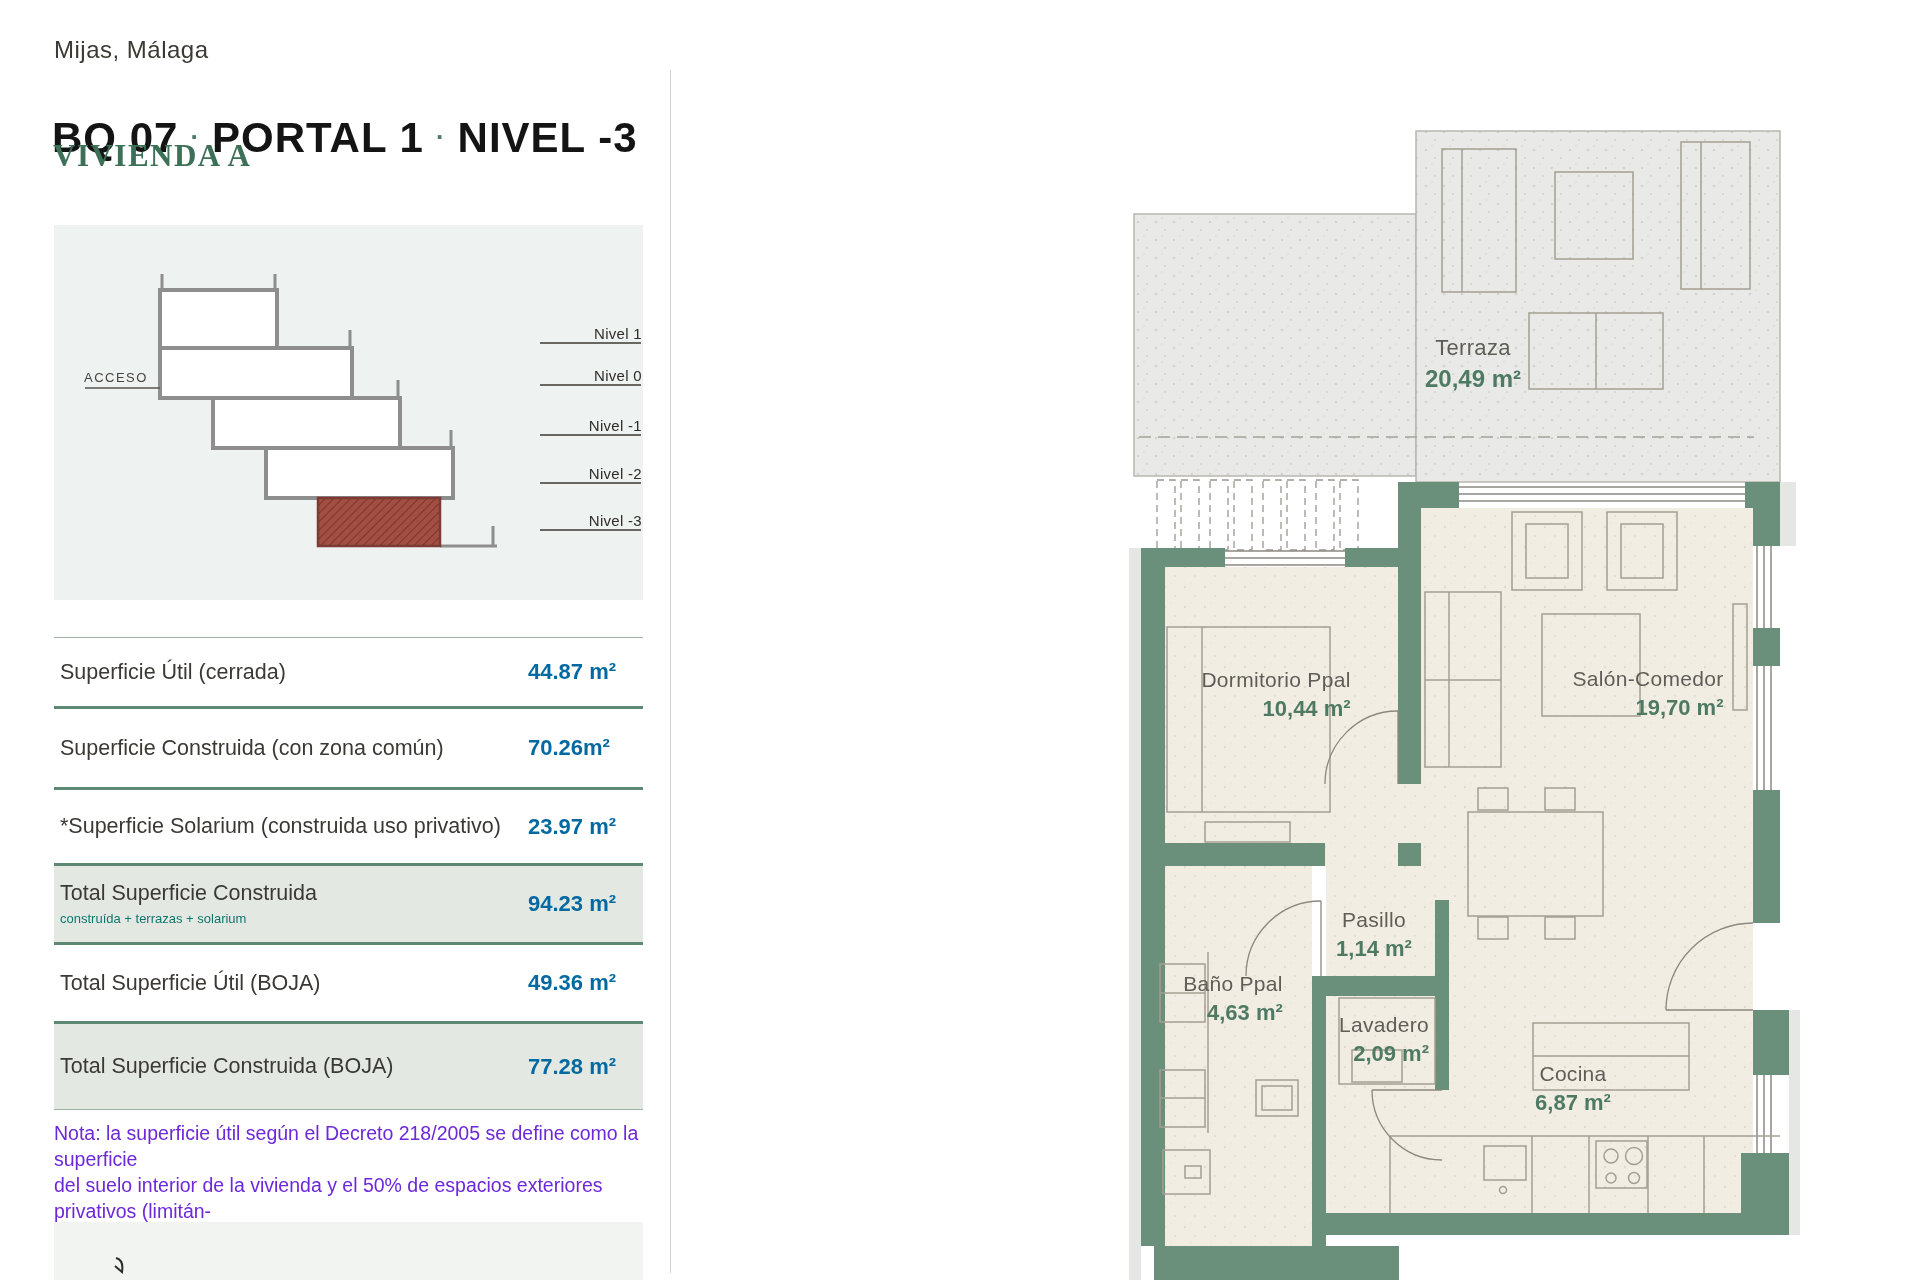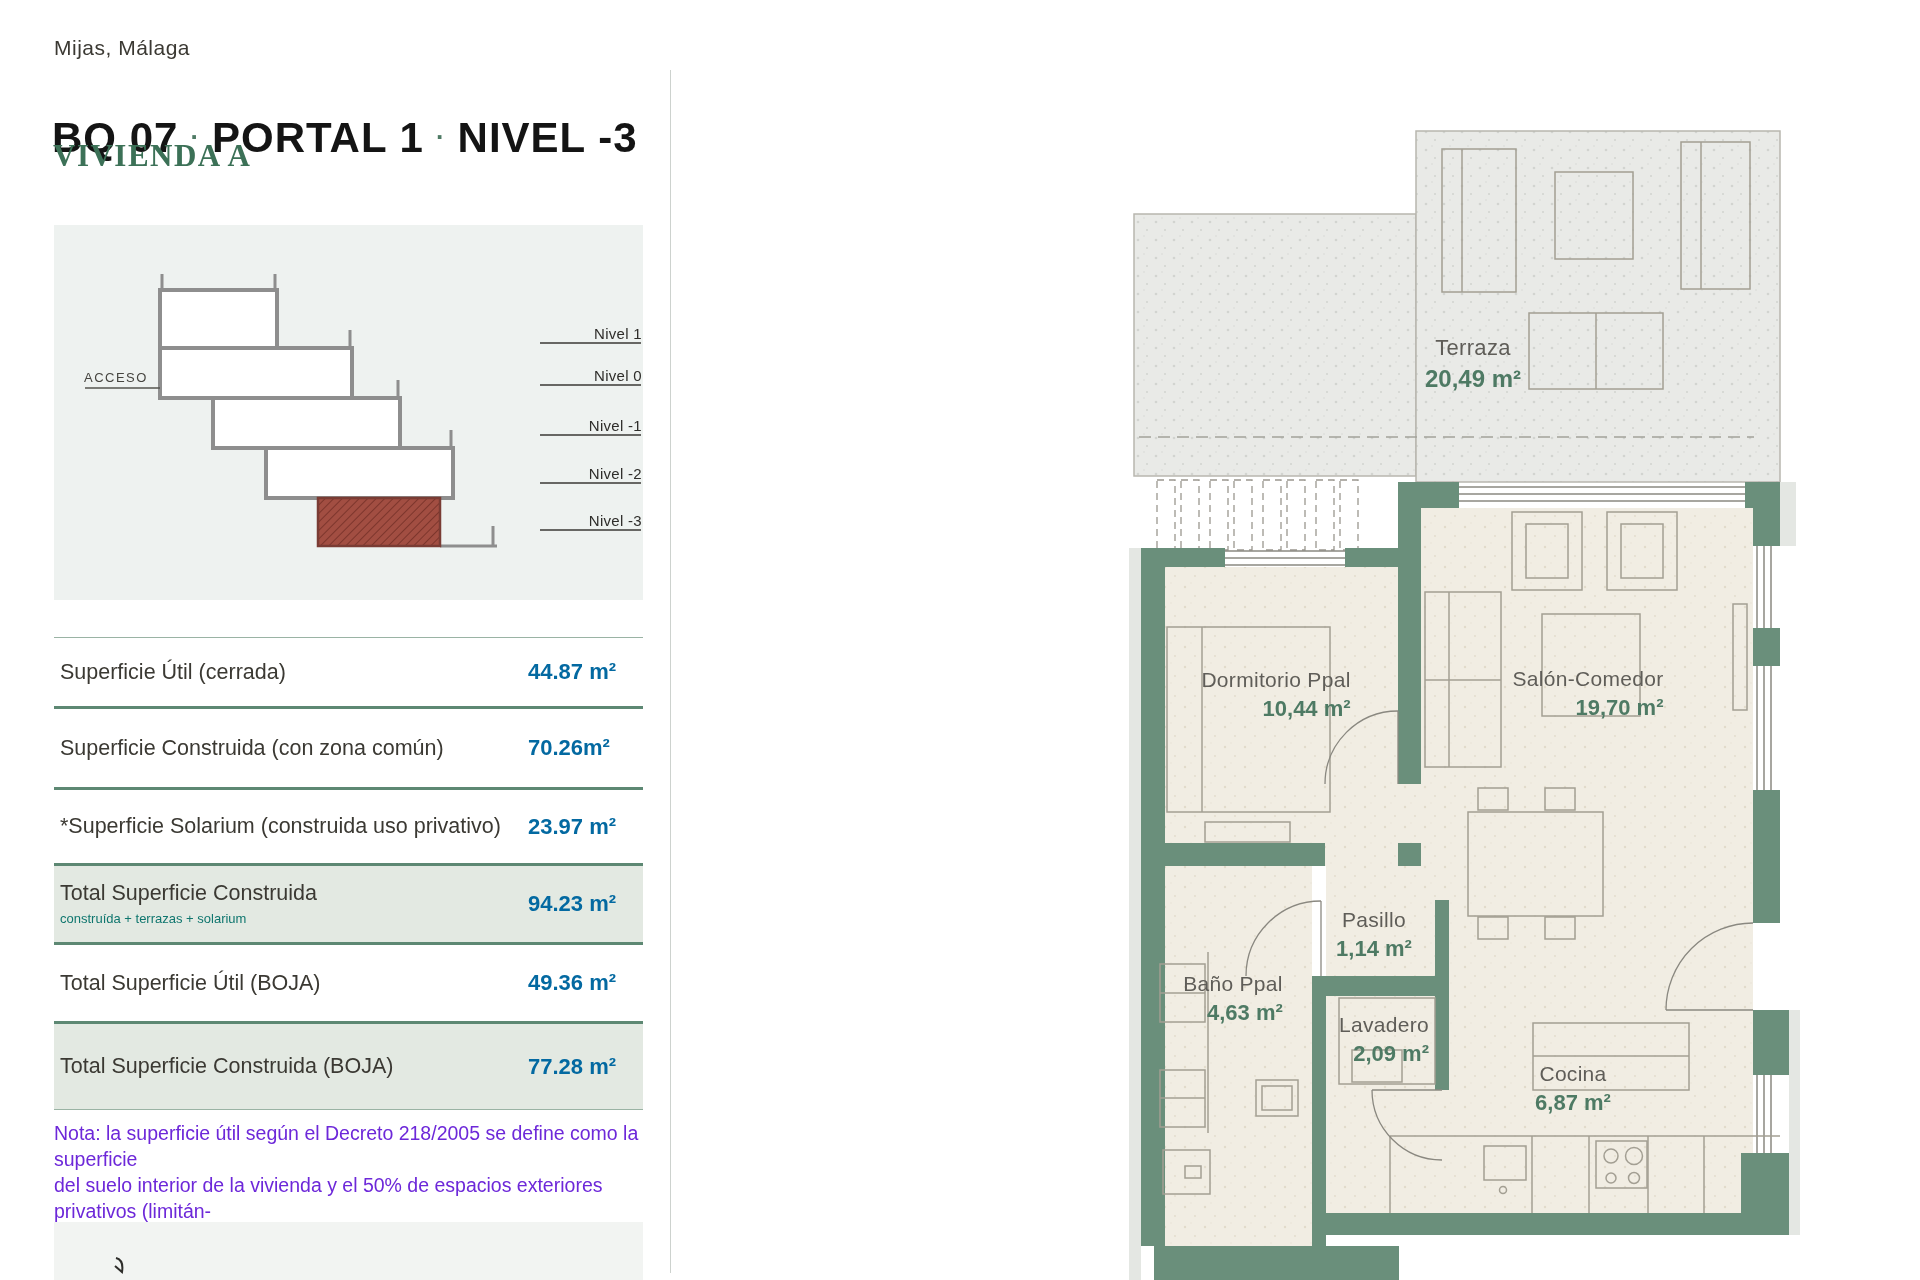--- a/index.html
+++ b/index.html
@@ -1,21 +1,21 @@
 <!DOCTYPE html>
 <html><head>
 <meta charset="utf-8">
 <style>
   html,body{margin:0;padding:0;}
   body{width:1920px;height:1280px;position:relative;background:#ffffff;overflow:hidden;
        font-family:"Liberation Sans",sans-serif;color:#3b3933;}
   .abs{position:absolute;}
 
   
-  #location{left:54px;top:36px;font-size:21px;letter-spacing:.5px;color:#3b3933;}
+  #location{left:54px;top:36px;font-size:24px;letter-spacing:.5px;color:#3b3933;}
   #main-title{left:52px;top:74px;font-family:Liberation Sans, sans-serif;font-weight:bold;
               font-size:42px;letter-spacing:1px;color:#141414;white-space:nowrap;margin-top:40px;}
   #main-title .dot{color:#4e7a64;font-size:26px;position:relative;top:-6px;margin:0 12px;}
   #subtitle{left:53px;top:138px;font-family:"Liberation Serif",serif;font-weight:bold;
             font-size:31px;letter-spacing:1.5px;color:#3c7157;}
 
   
   #section-box{left:54px;top:225px;width:589px;height:375px;}
   .lvl-label{width:120px;text-align:right;font-size:15px;color:#2e2d2a;letter-spacing:.3px;}
   #acceso-label{left:84px;top:370px;font-size:13px;letter-spacing:1.5px;color:#45443f;}
@@ -313,21 +313,21 @@
 </svg>
 
 <div class="abs room-label big" style="left:1473px;top:335px;">
   <div class="room-name">Terraza</div>
   <div class="room-area">20,49 m²</div>
 </div>
 <div class="abs room-label" style="left:1276px;top:668px;">
   <div class="room-name">Dormitorio Ppal</div>
   <div class="room-area">10,44 m²</div>
 </div>
-<div class="abs room-label" style="left:1588px;top:667px;">
+<div class="abs room-label" style="left:1648px;top:667px;">
   <div class="room-name">Salón-Comedor</div>
   <div class="room-area">19,70 m²</div>
 </div>
 <div class="abs room-label" style="left:1374px;top:908px;">
   <div class="room-name">Pasillo</div>
   <div class="room-area">1,14 m²</div>
 </div>
 <div class="abs room-label" style="left:1233px;top:972px;">
   <div class="room-name">Baño Ppal</div>
   <div class="room-area">4,63 m²</div>

